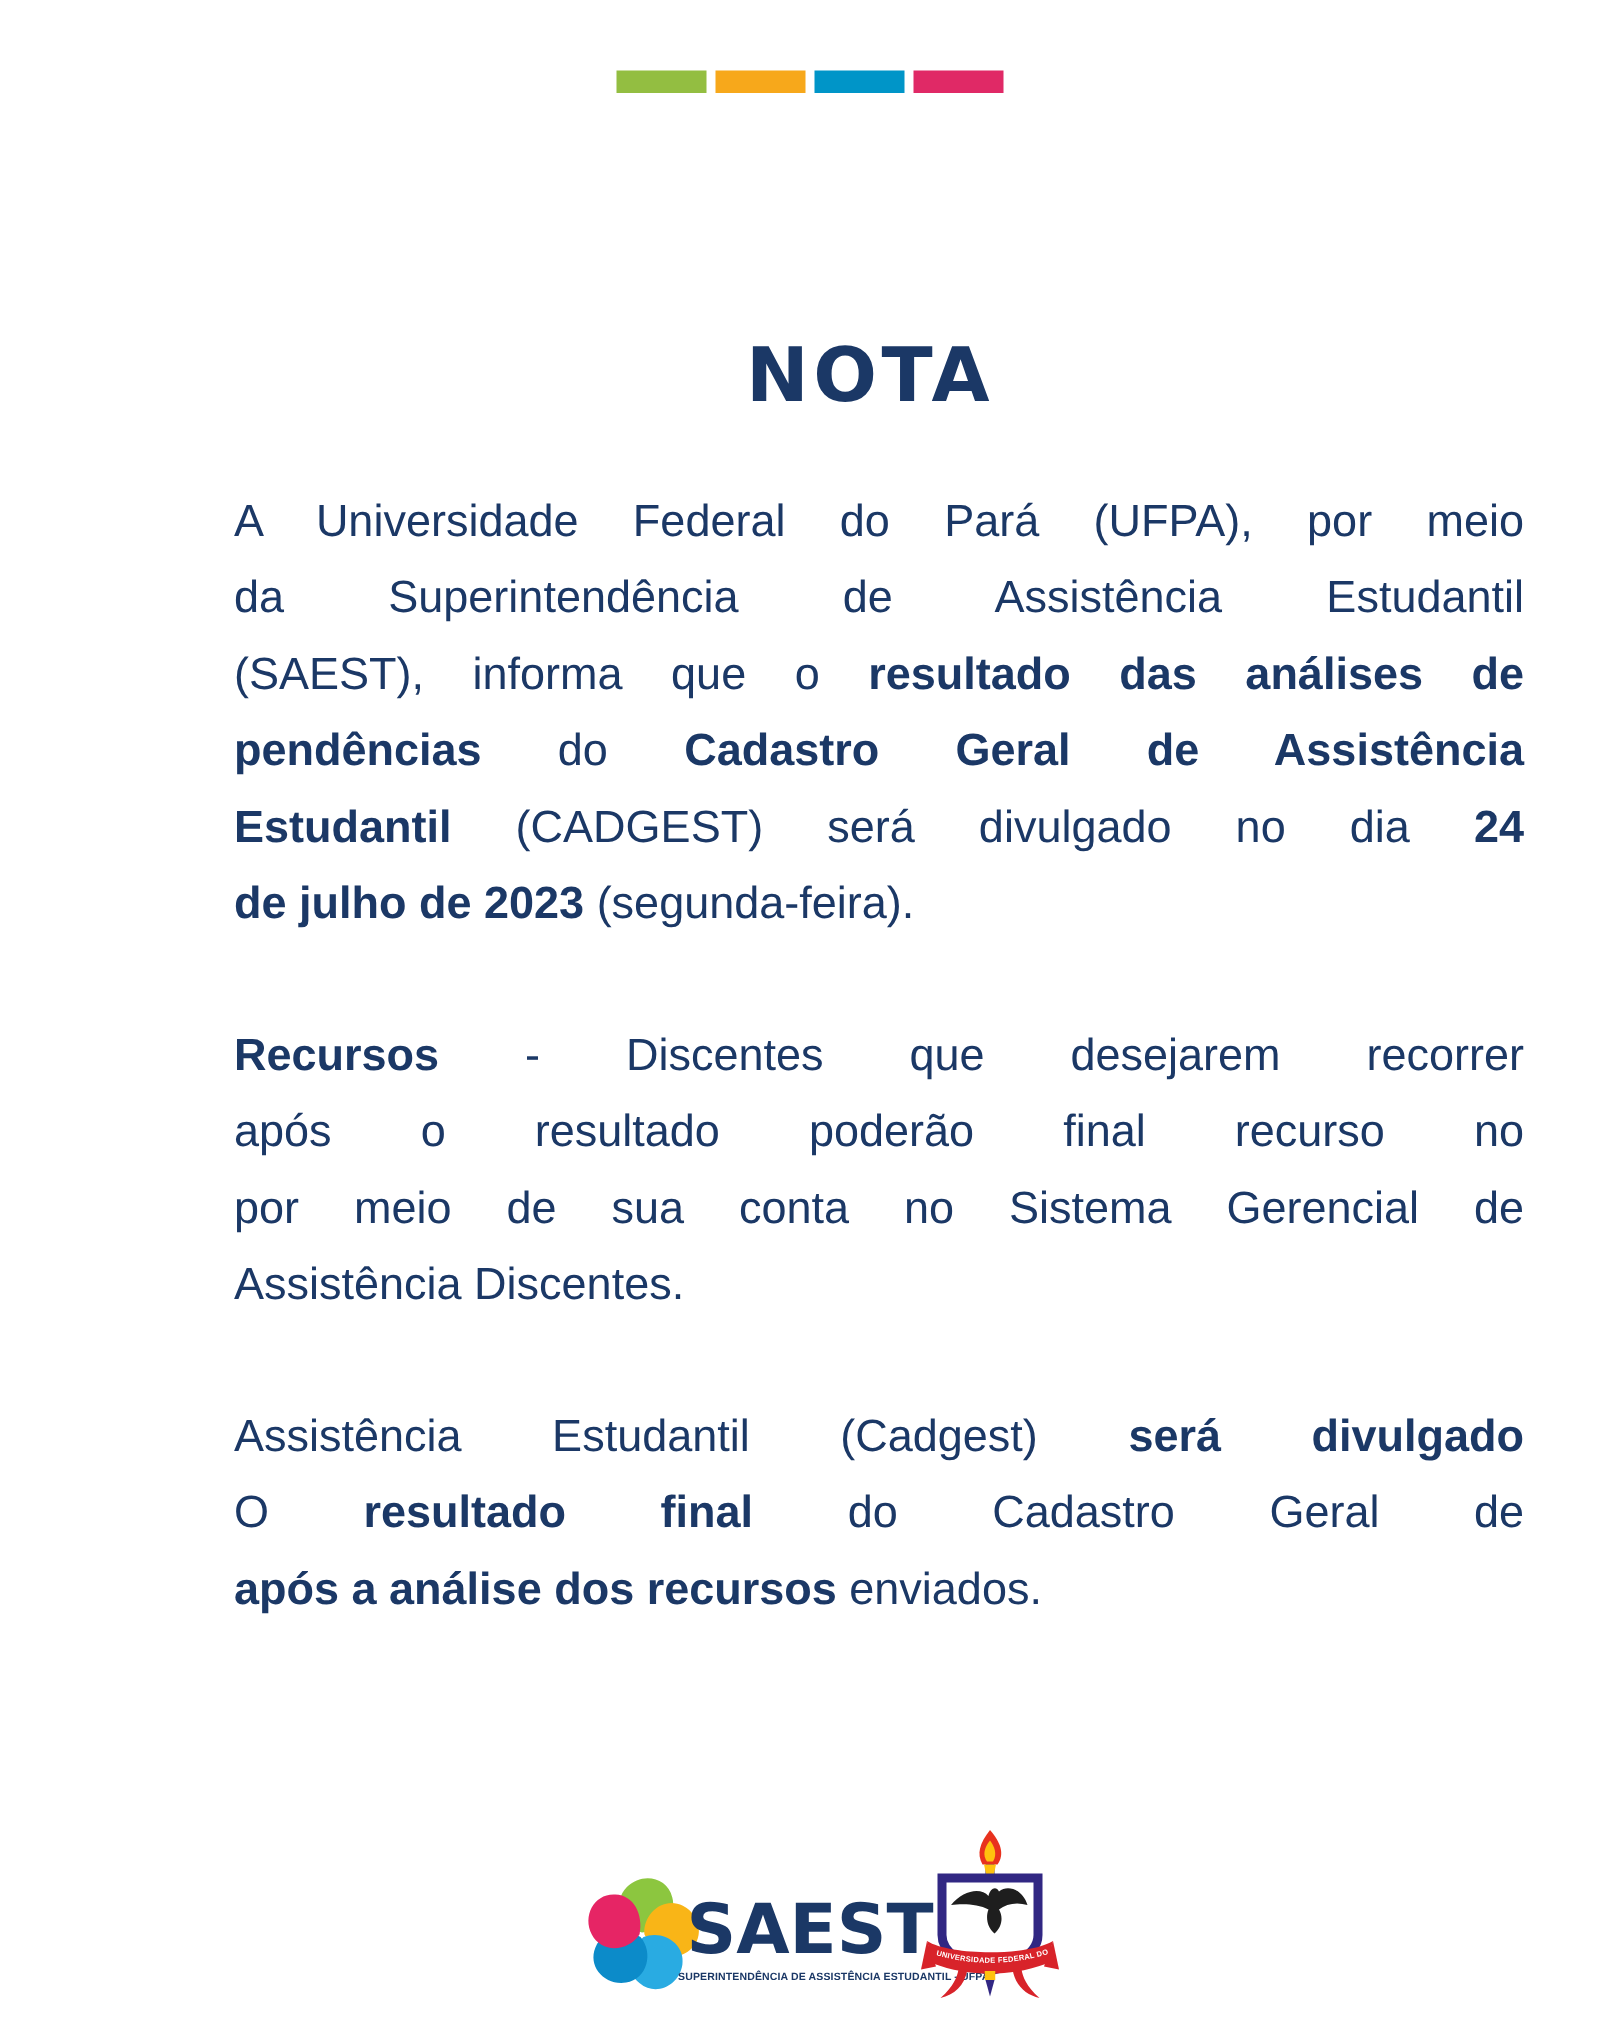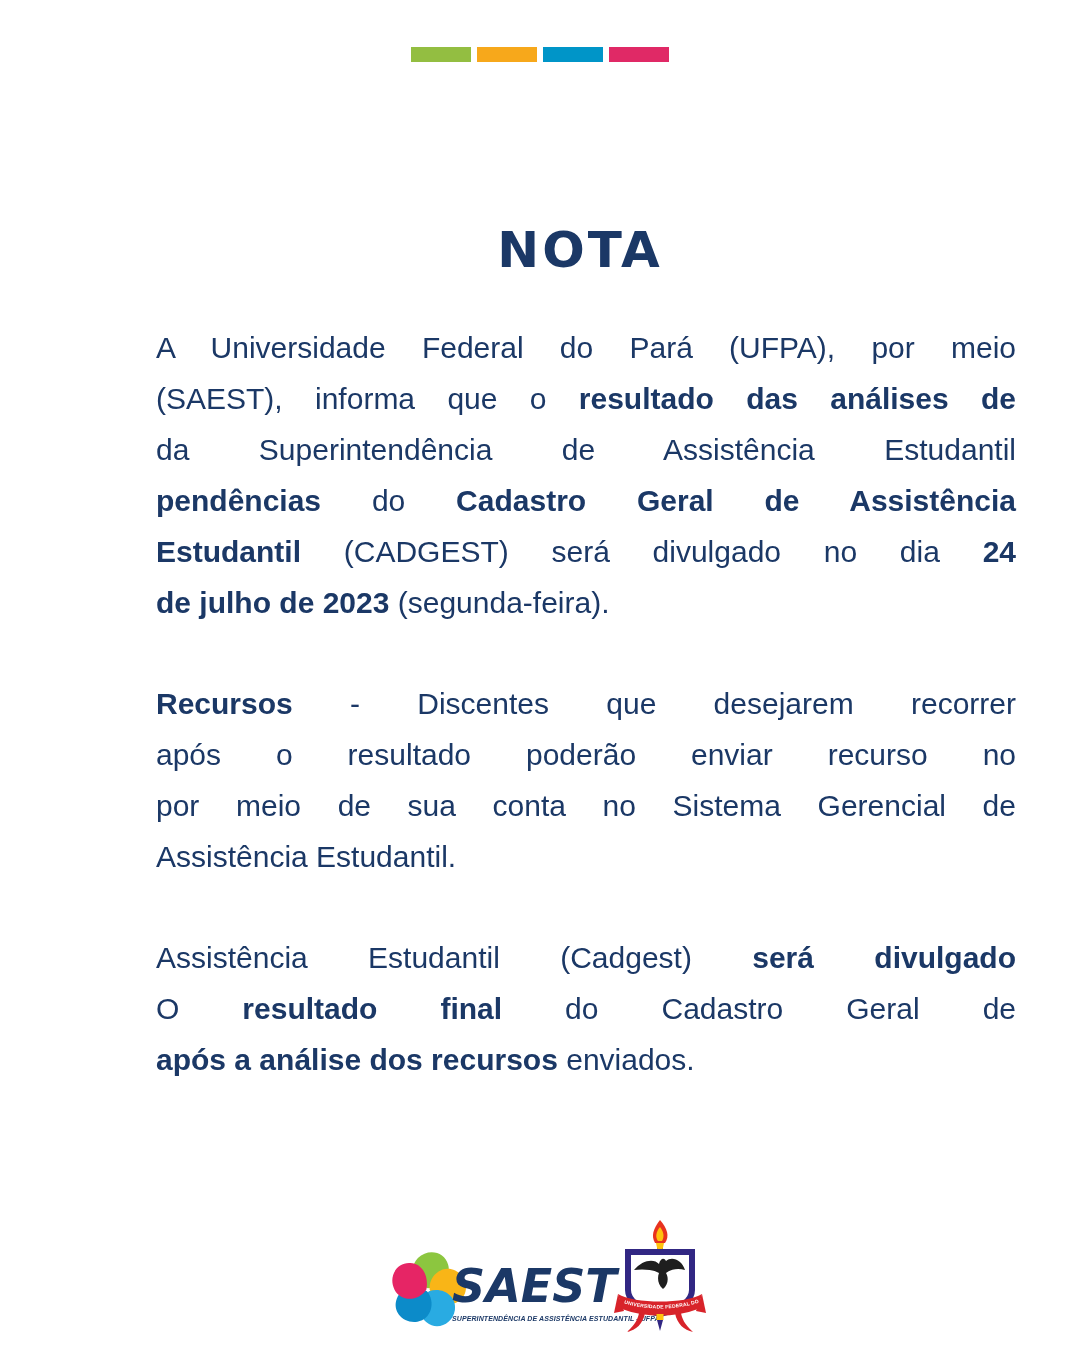--- a/index.html
+++ b/index.html
@@ -31,21 +31,21 @@
     font-size:30px;line-height:51px;margin-left:46px;
   }
   .para{margin:0 0 50px 0;}
   .para:last-child{margin-bottom:0;}
   .line{white-space:pre-wrap;}
   .line.j{text-align:justify;text-align-last:justify;}
   .seg{font-weight:400;}
   .seg.bold{font-weight:700;}
   
   .pinwheel{position:absolute;left:386px;top:1248px;width:84px;height:84px;}
-  .saest-col{position:absolute;left:452px;top:1262px;width:176px;text-align:left;font-style:italic;}
+  .saest-col{position:absolute;left:452px;top:1262px;width:176px;text-align:center;}
   .wordmark{
     font-family:"DejaVu Sans",sans-serif;
     font-weight:bold;font-size:46px;line-height:48px;
     letter-spacing:0px;
     color:var(--navy,#1B3866);
   }
   .caption{
     margin-top:4px;
     font-size:7px;line-height:9px;font-weight:bold;
     letter-spacing:0.1px;white-space:nowrap;
@@ -63,31 +63,31 @@
       <span class="bar" style="background: rgb(247, 168, 27);"></span>
       <span class="bar" style="background: rgb(0, 149, 200);"></span>
       <span class="bar" style="background: rgb(224, 41, 102);"></span>
     </div>
 
   <div class="title">NOTA</div>
 
   <div class="content">
       <div class="para">
         <div class="line j"><span class="seg">A Universidade Federal do Pará (UFPA), por meio</span></div>
+        <div class="line j"><span class="seg">da Superintendência de Assistência Estudantil</span></div>
         <div class="line j"><span class="seg">(SAEST), informa que o </span><span class="seg bold">resultado das análises de</span></div>
-        <div class="line j"><span class="seg">da Superintendência de Assistência Estudantil</span></div>
         <div class="line j"><span class="seg bold">pendências</span><span class="seg"> do </span><span class="seg bold">Cadastro Geral de Assistência</span></div>
         <div class="line j"><span class="seg bold">Estudantil</span><span class="seg"> (CADGEST) será divulgado no dia </span><span class="seg bold">24</span></div>
         <div class="line"><span class="seg bold">de julho de 2023</span><span class="seg"> (segunda-feira).</span></div>
       </div>
       <div class="para">
         <div class="line j"><span class="seg bold">Recursos</span><span class="seg"> - Discentes que desejarem recorrer</span></div>
-        <div class="line j"><span class="seg">após o resultado poderão enviar recurso no</span></div>
+        <div class="line j"><span class="seg">após o resultado poderão final recurso no</span></div>
         <div class="line j"><span class="seg">por meio de sua conta no Sistema Gerencial de</span></div>
-        <div class="line"><span class="seg">Assistência Estudantil.</span></div>
+        <div class="line"><span class="seg">Assistência Discentes.</span></div>
       </div>
       <div class="para">
         <div class="line j"><span class="seg">Assistência Estudantil (Cadgest) </span><span class="seg bold">será divulgado</span></div>
         <div class="line j"><span class="seg">O </span><span class="seg bold">resultado final</span><span class="seg"> do Cadastro Geral de</span></div>
         <div class="line"><span class="seg bold">após a análise dos recursos</span><span class="seg"> enviados.</span></div>
       </div>
     </div>
 
   <svg class="pinwheel" viewBox="-50 -50 100 100">
     <g id="petals">

